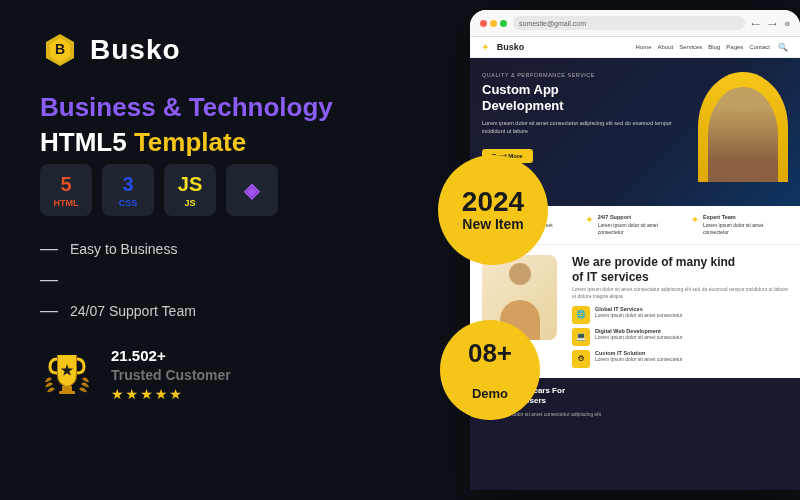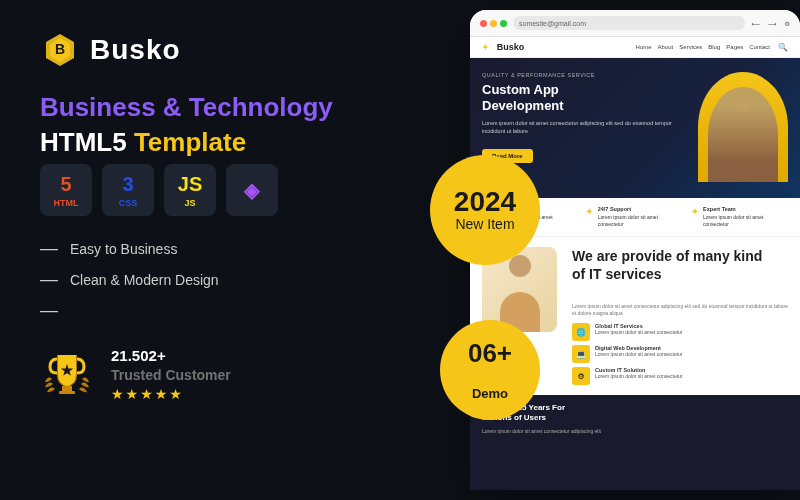--- a/index.html
+++ b/index.html
@@ -157,30 +157,30 @@
       align-items: center;
       justify-content: center;
       color: #1a1a1a;
       font-weight: 900;
       z-index: 10;
     }
     .circle-badge.new-item {
       width: 110px;
       height: 110px;
       top: 155px;
-      left: 10px;
+      left: 18px;
     }
     .circle-badge.new-item .badge-main {
       font-size: 28px;
       font-weight: 900;
       line-height: 1;
     }
     .circle-badge.new-item .badge-sub {
       font-size: 14px;
-      font-weight: 400;
+      font-weight: 700;
     }
     .circle-badge.demo {
       width: 100px;
       height: 100px;
       bottom: 80px;
       left: 20px;
     }
     .circle-badge.demo .badge-main {
       font-size: 26px;
       font-weight: 900;
@@ -268,21 +268,21 @@
       font-size: 6px;
       color: #444;
     }
     .mockup-search-icon {
       font-size: 8px; color: #888;
     }
 
     
     .mockup-hero {
       background: linear-gradient(135deg, #1a1a2e 0%, #16213e 60%, #0f3460 100%);
-      padding: 14px 12px 16px;
+      padding: 14px 12px 24px;
       display: flex;
       gap: 8px;
       align-items: flex-start;
       flex-shrink: 0;
       position: relative;
       min-height: 130px;
     }
     .hero-text-block {
       flex: 1;
     }
@@ -422,24 +422,24 @@
       height: 16px;
       background: #f5c518;
       border-radius: 50%;
       margin-top: 4px;
       margin-left: 10px;
     }
     .services-right {
       flex: 1;
     }
     .services-heading {
-      font-size: 14px;
+      font-size: 12px;
       font-weight: 900;
       color: #222;
-      margin-bottom: 20px;
+      margin-bottom: 0;
       line-height: 1.3;
     }
     .services-desc {
       font-size: 5px;
       color: #777;
       margin-bottom: 6px;
       line-height: 1.4;
     }
     .services-items {
       display: flex;
@@ -530,24 +530,24 @@
     </div>
   </div>
 
   <div class="features-list">
     <div class="feature-item">
       <span class="feature-dash">—</span>
       <span>Easy to Business</span>
     </div>
     <div class="feature-item">
       <span class="feature-dash">—</span>
-      <span>Clean &amp; Modern Design</span>
     </div>
     <div class="feature-item">
       <span class="feature-dash">—</span>
+      <span>24/07 Support Team</span>
     </div>
   </div>
 
   <div class="bottom-row">
     <div class="trophy-wrapper">
       <svg width="55" height="55" viewBox="0 0 55 55">
 
         <path d="M27,8 L37,8 L37,28 Q37,38 27,40 Q17,38 17,28 L17,8 Z" fill="#c8860a" opacity="0.85"></path>
         <path d="M27,8 L36,8 L36,27 Q36,37 27,39 Q18,37 18,27 L18,8 Z" fill="#f5c518"></path>
 
@@ -584,21 +584,21 @@
 </div>
 
 <div class="right-panel">
 
   <div class="circle-badge new-item">
     <span class="badge-main">2024</span>
     <span class="badge-sub">New Item</span>
   </div>
 
   <div class="circle-badge demo">
-    <span class="badge-main">06+</span>
+    <span class="badge-main">08+</span>
     <span class="badge-sub">Demo</span>
   </div>
 
   <div class="mockup-container">
     <div class="mockup-phone">
 
       <div class="browser-bar">
         <div class="browser-dots">
           <div class="dot r"></div>
           <div class="dot y"></div>

